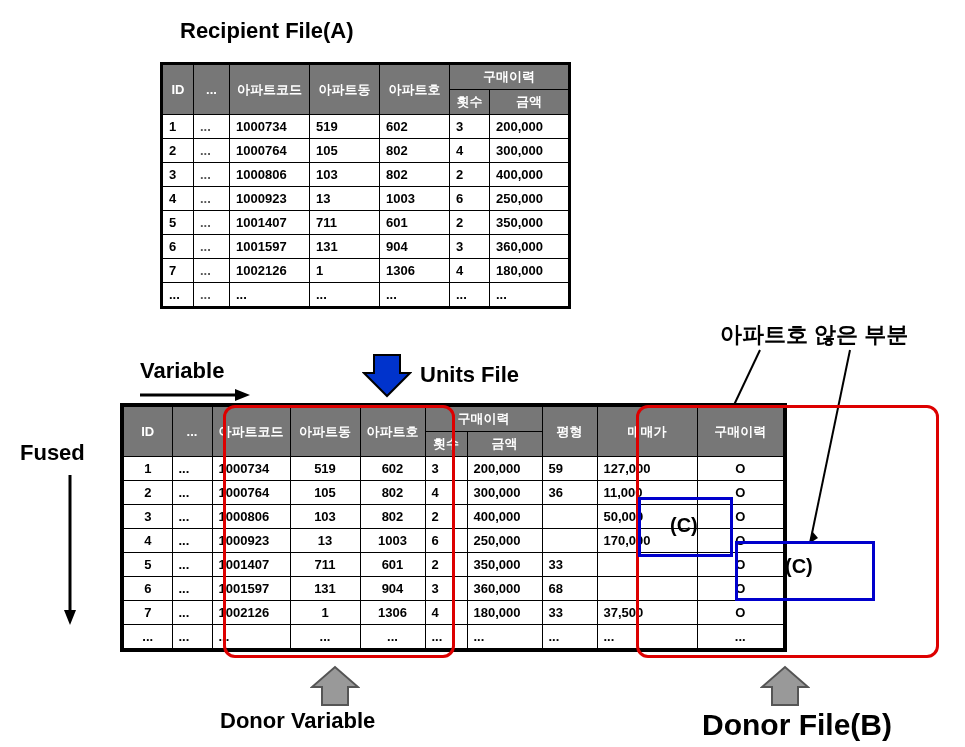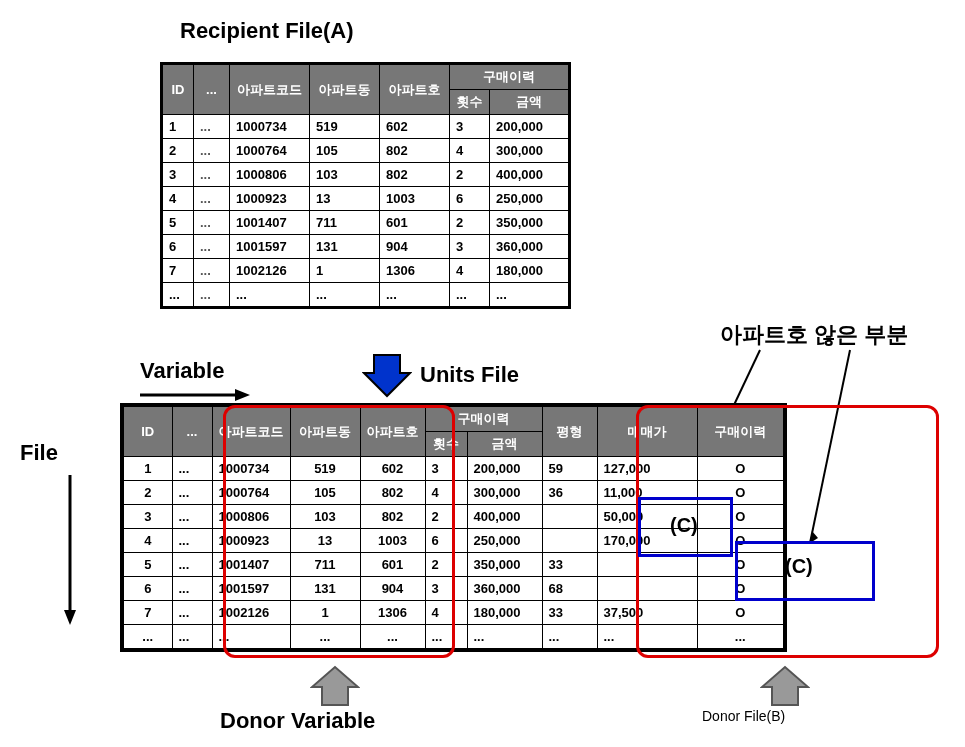--- a/index.html
+++ b/index.html
@@ -40,21 +40,21 @@
 .c-lbl1 { position: absolute; left: 670px; top: 514px; font-weight: 900; font-size: 20px; }
 .c-lbl2 { position: absolute; left: 785px; top: 555px; font-weight: 900; font-size: 20px; }
 
 
 .ptr-svg { position: absolute; left: 0; top: 0; pointer-events: none; }
 
 
 .grey-up1 { position: absolute; left: 310px; top: 665px; }
 .grey-up2 { position: absolute; left: 760px; top: 665px; }
 .common-var { position: absolute; left: 220px; top: 708px; font-weight: 900; font-size: 22px; }
-.donor-lbl { position: absolute; left: 702px; top: 708px; font-weight: 400; font-size: 14px; }
+.donor-lbl { position: absolute; left: 702px; top: 708px; font-weight: 700; font-size: 30px; }
 </style>
 </head>
 <body>
 
 <div class="title-a">Recipient File(A)</div>
 
 <table class="tableA">
   <thead>
     <tr>
       <th rowspan="2">ID</th>
@@ -144,21 +144,21 @@
       </tr>
     </tbody>
 </table>
 
 <div class="variable-lbl">Variable</div>
 <svg class="var-arrow" width="110" height="20">
   <line x1="0" y1="10" x2="95" y2="10" stroke="#000" stroke-width="3"></line>
   <polygon points="95,4 110,10 95,16" fill="#000"></polygon>
 </svg>
 
-<div class="units-lbl">File</div>
+<div class="units-lbl">Fused</div>
 <svg class="units-arrow" width="20" height="150">
   <line x1="10" y1="0" x2="10" y2="135" stroke="#000" stroke-width="3"></line>
   <polygon points="4,135 10,150 16,135" fill="#000"></polygon>
 </svg>
 
 <div class="fused-lbl">Units File</div>
 
 <svg class="blue-arrow" width="50" height="45">
   <polygon points="12,2 38,2 38,20 48,20 25,43 2,20 12,20" fill="#0033cc" stroke="#000" stroke-width="2"></polygon>
 </svg>

